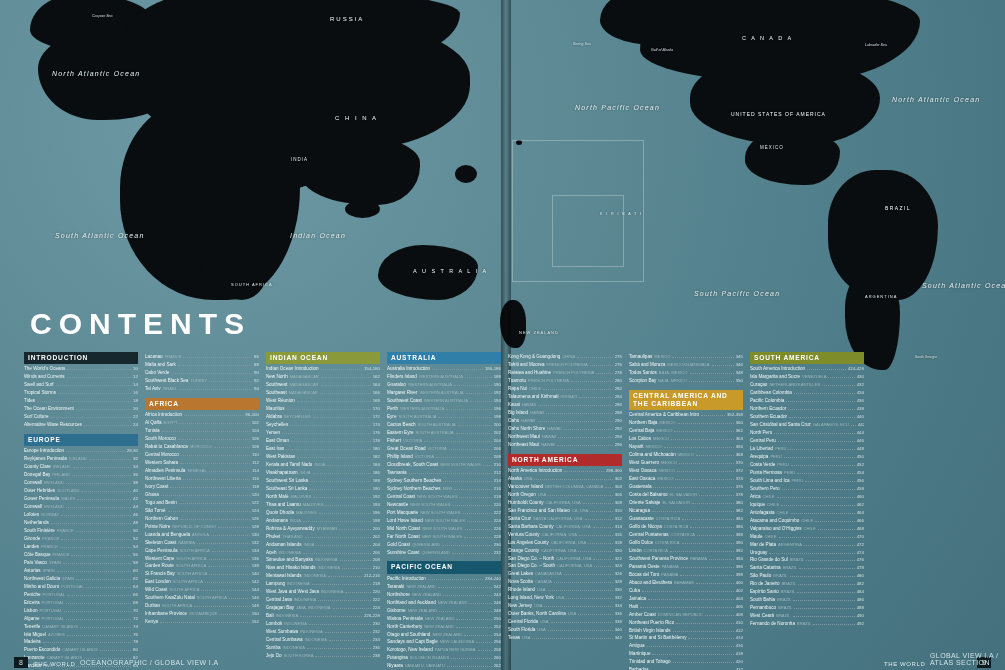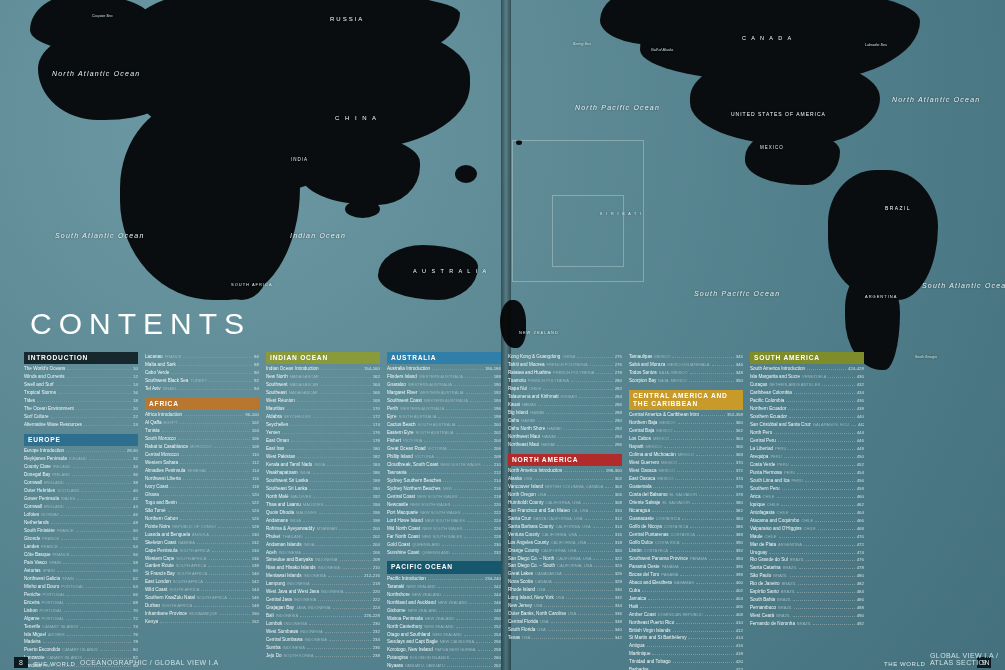--- a/index.html
+++ b/index.html
@@ -14,21 +14,21 @@
   .landmass{position:absolute;background:#0a0d0f;border-radius:44% 56% 38% 62%/52% 38% 62% 48%;}
 
   
   .pgnum{position:absolute;bottom:4px;color:#cfe2e6;font-size:7px;letter-spacing:.4px;}
   .pgbox{position:absolute;bottom:2px;width:14px;height:11px;background:#0d1b20;color:#cfe2e6;
      font-size:7px;display:flex;align-items:center;justify-content:center;}
   .footmark{position:absolute;bottom:3px;color:#d8e8ec;font-size:6px;letter-spacing:.6px;}
 
   
   .contents-title{position:absolute;left:30px;top:307px;color:#ffffff;font-size:30px;
-     letter-spacing:7px;font-weight:400;font-family:"Liberation Sans",sans-serif;}
+     letter-spacing:7px;font-weight:700;font-family:"Liberation Sans",sans-serif;}
 
   
   .cols{position:absolute;left:24px;top:352px;width:958px;height:292px;
      display:flex;gap:7px;}
   .col{width:114px;display:flex;flex-direction:column;gap:5px;}
 
   .sec{display:block;}
   .sec-head{color:#ffffff;font-size:6.6px;font-weight:bold;letter-spacing:.8px;
      padding:2px 3px 2px 4px;line-height:1.25;}
   .rows{padding-top:1px;}

